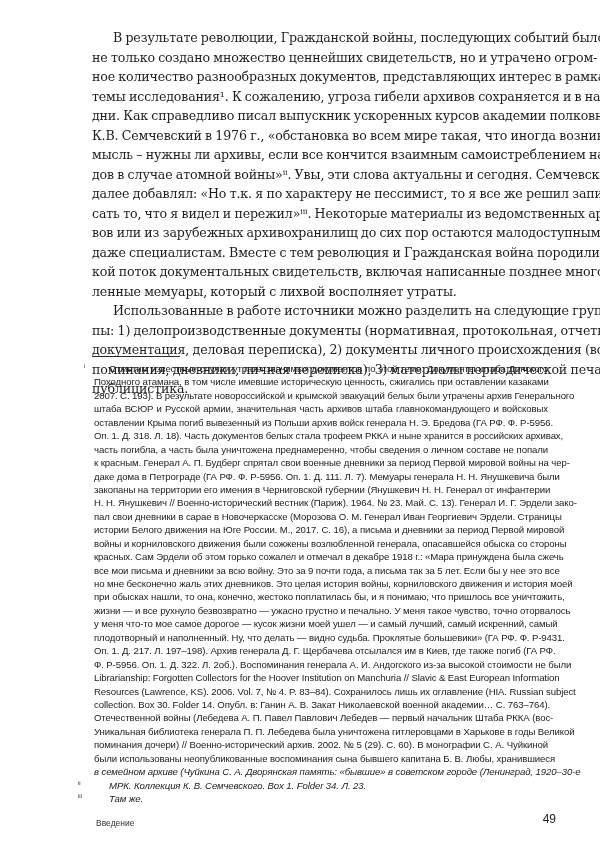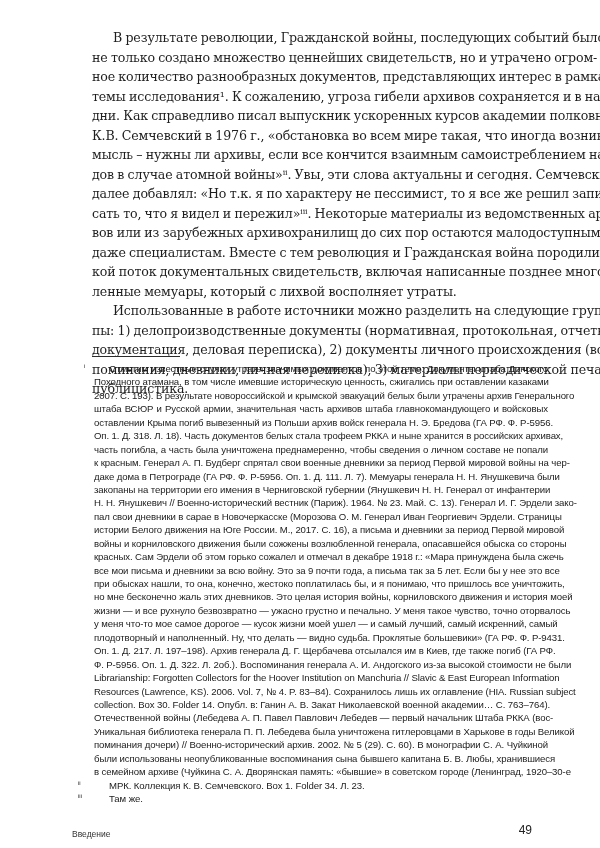--- a/index.html
+++ b/index.html
@@ -65,37 +65,36 @@
     }
     .fn-line {
       display: block;
       white-space: nowrap;
       text-align: justify;
       text-align-last: justify;
       height: 13.45px;
       letter-spacing: -0.1px;
       margin-left: 12px;
     }
-    .fn-line.last { text-align-last: left; }
+    .fn-line.last { text-align-last: left; font-style: italic; }
     .fn-line.first { padding-left: 15px; }
     .fn-marker {
       position: absolute;
       left: -8px;
       font-size: 6px;
       line-height: 8px;
     }
     .fn-block { position: relative; }
     .fn-block.short .fn-line { padding-left: 15px; text-align-last: left; }
     .footer {
       position: absolute;
-      left: 72px;
+      left: 96px;
       top: 812px;
       width: 460px;
       height: 24px;
-      margin-top: 11px;
     }
     .running-head {
       position: absolute;
       left: 0;
       top: 6px;
       font-family: "Liberation Sans", "DejaVu Sans", sans-serif;
       font-size: 8.5px;
       color: #333;
     }
     .page-number {
@@ -150,22 +149,22 @@
     <span class="fn-line">часть погибла, а часть была уничтожена преднамеренно, чтобы сведения о личном составе не попали</span>
     <span class="fn-line">к красным. Генерал А. П. Будберг спрятал свои военные дневники за период Первой мировой войны на чер-</span>
     <span class="fn-line">даке дома в Петрограде (ГА РФ. Ф. Р-5956. Оп. 1. Д. 111. Л. 7). Мемуары генерала Н. Н. Янушкевича были</span>
     <span class="fn-line">закопаны на территории его имения в Черниговской губернии (Янушкевич Н. Н. Генерал от инфантерии</span>
     <span class="fn-line">Н. Н. Янушкевич // Военно-исторический вестник (Париж). 1964. № 23. Май. С. 13). Генерал И. Г. Эрдели зако-</span>
     <span class="fn-line">пал свои дневники в сарае в Новочеркасске (Морозова О. М. Генерал Иван Георгиевич Эрдели. Страницы</span>
     <span class="fn-line">истории Белого движения на Юге России. М., 2017. С. 16), а письма и дневники за период Первой мировой</span>
     <span class="fn-line">войны и корниловского движения были сожжены возлюбленной генерала, опасавшейся обыска со стороны</span>
     <span class="fn-line">красных. Сам Эрдели об этом горько сожалел и отмечал в декабре 1918 г.: «Мара принуждена была сжечь</span>
     <span class="fn-line">все мои письма и дневники за всю войну. Это за 9 почти года, а письма так за 5 лет. Если бы у нее это все</span>
+    <span class="fn-line">но мне бесконечно жаль этих дневников. Это целая история войны, корниловского движения и история моей</span>
     <span class="fn-line">при обысках нашли, то она, конечно, жестоко поплатилась бы, и я понимаю, что пришлось все уничтожить,</span>
-    <span class="fn-line">но мне бесконечно жаль этих дневников. Это целая история войны, корниловского движения и история моей</span>
     <span class="fn-line">жизни — и все рухнуло безвозвратно — ужасно грустно и печально. У меня такое чувство, точно оторвалось</span>
     <span class="fn-line">у меня что-то мое самое дорогое — кусок жизни моей ушел — и самый лучший, самый искренний, самый</span>
     <span class="fn-line">плодотворный и наполненный. Ну, что делать — видно судьба. Проклятые большевики» (ГА РФ. Ф. Р-9431.</span>
     <span class="fn-line">Оп. 1. Д. 217. Л. 197–198). Архив генерала Д. Г. Щербачева отсылался им в Киев, где также погиб (ГА РФ.</span>
     <span class="fn-line">Ф. Р-5956. Оп. 1. Д. 322. Л. 2об.). Воспоминания генерала А. И. Андогского из-за высокой стоимости не были</span>
     <span class="fn-line">Librarianship: Forgotten Collectors for the Hoover Institution on Manchuria // Slavic &amp; East European Information</span>
     <span class="fn-line">Resources (Lawrence, KS). 2006. Vol. 7, № 4. P. 83–84). Сохранилось лишь их оглавление (HIA. Russian subject</span>
     <span class="fn-line">collection. Box 30. Folder 14. Опубл. в: Ганин А. В. Закат Николаевской военной академии… С. 763–764).</span>
     <span class="fn-line">Отечественной войны (Лебедева А. П. Павел Павлович Лебедев — первый начальник Штаба РККА (вос-</span>
     <span class="fn-line">Уникальная библиотека генерала П. П. Лебедева была уничтожена гитлеровцами в Харькове в годы Великой</span>

